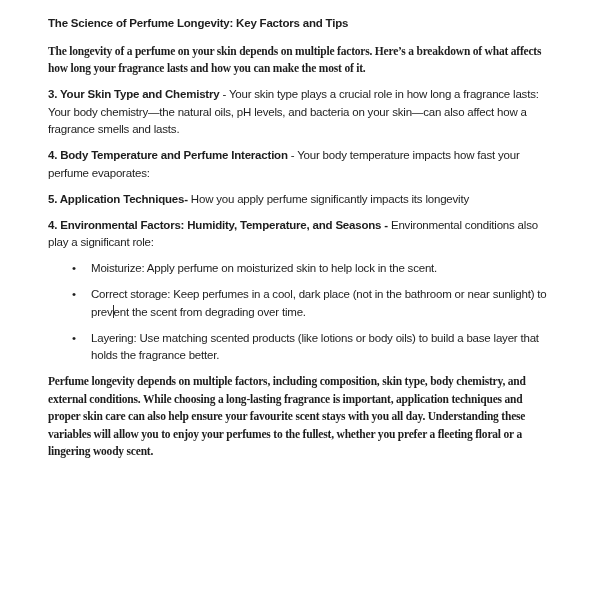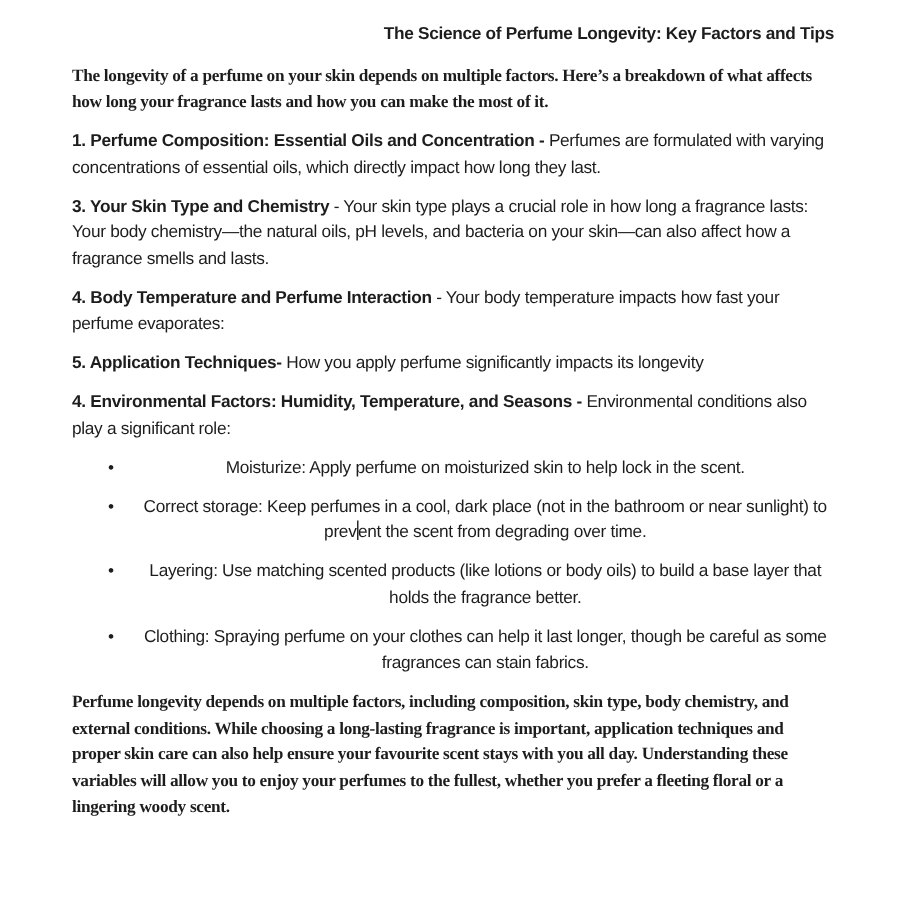--- a/index.html
+++ b/index.html
@@ -17,31 +17,30 @@
     padding: 15px 44px 0 48px;
     font-family: "Liberation Sans", "DejaVu Sans", sans-serif;
     font-size: 11.5px;
     line-height: 17.5px;
     letter-spacing: -0.2px;
     color: #1d1d1d;
     background: #ffffff;
   }
   p { margin: 0 0 8.5px 0; }
   .title {
-    text-align: right;
+    text-align: left;
     font-weight: bold;
     margin-bottom: 10px;
   }
   .bold { font-weight: bold; font-family: Liberation Serif, serif; }
   strong { font-weight: bold; }
   ul.tips {
     list-style: none;
     margin: 0;
     padding: 0 0 0 24px;
-    text-align: center;
   }
   ul.tips li {
     position: relative;
     padding-left: 19px;
     margin-bottom: 8.5px;
   }
   ul.tips li::before {
     content: "\2022";
     position: absolute;
     left: 0;
@@ -57,34 +56,32 @@
 </style>
 </head>
 <body>
 
 <div class="page">
 
   <p class="title">The Science of Perfume Longevity: Key Factors and Tips</p>
 
   <p class="bold">The longevity of a perfume on your skin depends on multiple factors. Here’s a breakdown of what affects how long your fragrance lasts and how you can make the most of it.</p>
 
-  <p><strong>1. Perfume Composition: Essential Oils and Concentration -</strong><span> Perfumes are formulated with varying concentrations of essential oils, which directly impact how long they last.</span></p>
 
 
   <p><strong>3. Your Skin Type and Chemistry</strong><span> - Your skin type plays a crucial role in how long a fragrance lasts: Your body chemistry—the natural oils, pH levels, and bacteria on your skin—can also affect how a fragrance smells and lasts.</span></p>
 
   <p><strong>4. Body Temperature and Perfume Interaction</strong><span> - Your body temperature impacts how fast your perfume evaporates:</span></p>
 
   <p><strong>5. Application Techniques-</strong><span> How you apply perfume significantly impacts its longevity</span></p>
 
   <p><strong>4. Environmental Factors: Humidity, Temperature, and Seasons -</strong><span> Environmental conditions also play a significant role:</span></p>
 
 
   <ul class="tips">
     <li><span>Moisturize: Apply perfume on moisturized skin to help lock in the scent.</span></li>
     <li><span>Correct storage: Keep perfumes in a cool, dark place (not in the bathroom or near sunlight) to prev</span><span class="caret"></span><span>ent the scent from degrading over time.</span></li>
     <li><span>Layering: Use matching scented products (like lotions or body oils) to build a base layer that holds the fragrance better.</span></li>
-    <li><span>Clothing: Spraying perfume on your clothes can help it last longer, though be careful as some fragrances can stain fabrics.</span></li>
   </ul>
 
   <p class="bold">Perfume longevity depends on multiple factors, including composition, skin type, body chemistry, and external conditions. While choosing a long-lasting fragrance is important, application techniques and proper skin care can also help ensure your favourite scent stays with you all day. Understanding these variables will allow you to enjoy your perfumes to the fullest, whether you prefer a fleeting floral or a lingering woody scent.</p>
 
 </div>
 
 </body></html>

